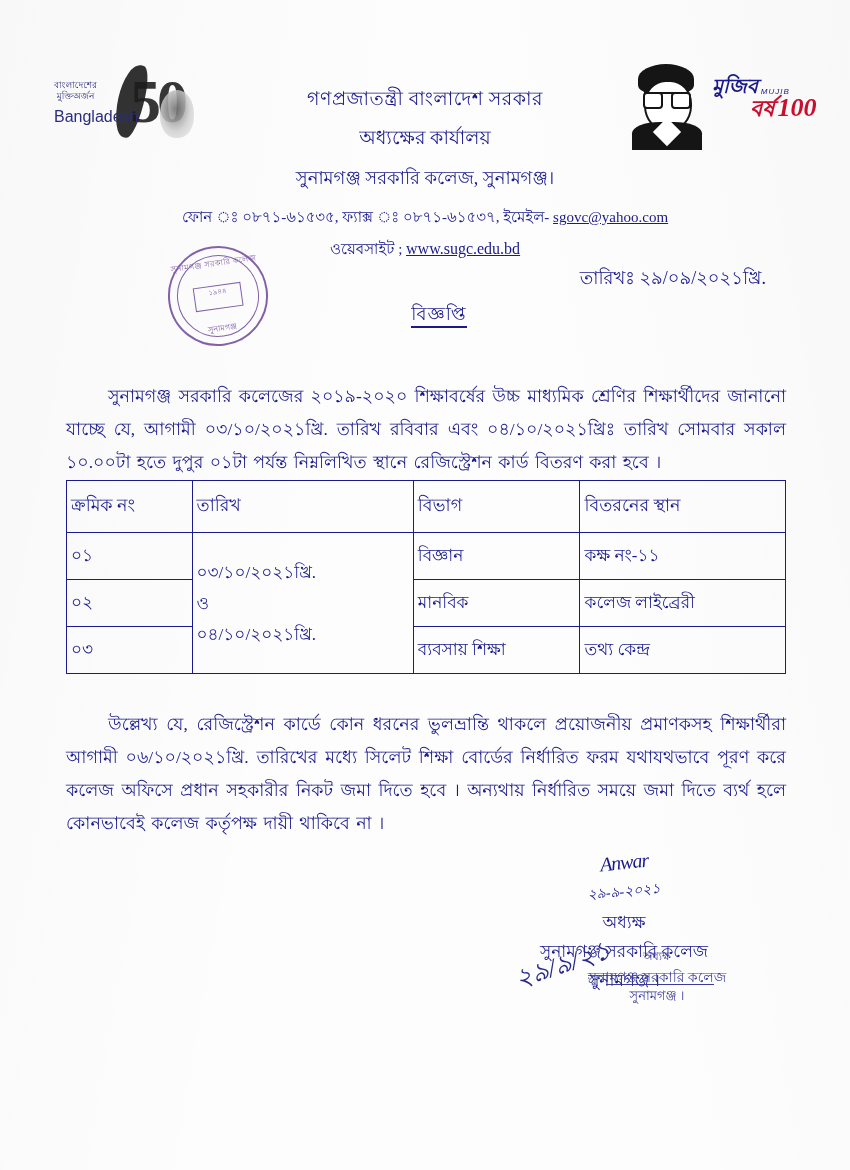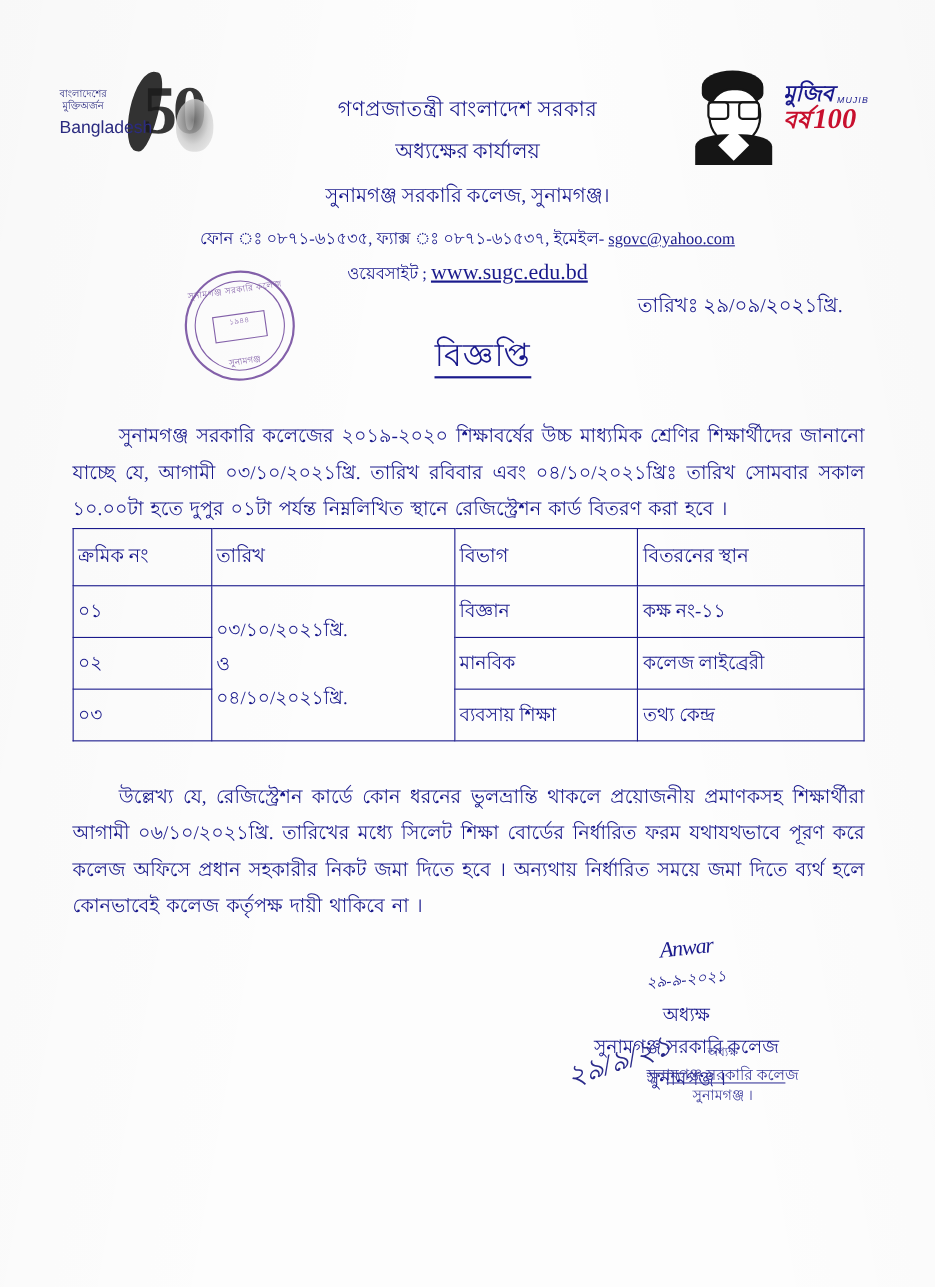--- a/index.html
+++ b/index.html
@@ -99,21 +99,21 @@
   .ch-line2 { font-size: 19px; margin-top: 7px; }
   .ch-line3 { font-size: 18px; margin-top: 9px; }
   .ch-line4 { font-size: 15px; margin-top: 10px; }
   .ch-line5 { font-size: 15px; margin-top: 7px; }
   .mail-link, .web-link {
     color: #1a1a8c;
     text-decoration: underline;
     font-family: "Liberation Serif", serif;
     font-weight: normal;
   }
-  .web-link { font-size: 20px; }
+  .web-link { font-size: 16px; }
 
   .logo-right {
     position: absolute;
     right: 46px;
     top: 62px;
     width: 180px;
     height: 92px;
     font-style: italic;
   }
   .mujib-portrait {
@@ -185,20 +185,21 @@
     font-size: 8px;
     color: #1a1a8c;
     letter-spacing: 1px;
     font-family: "Liberation Sans", sans-serif;
   }
   .mujib-text .m2 {
     font-size: 22px;
     font-weight: bold;
     color: #c8102e;
     line-height: 22px;
+    margin-left: 38px;
   }
   .mujib-text .m100 {
     font-size: 26px;
     font-weight: bold;
     color: #c8102e;
     line-height: 24px;
   }
   .mujib-row { display: flex; align-items: flex-end; gap: 3px; }
 
   
@@ -253,21 +254,21 @@
     top: 264px;
     font-size: 18px;
   }
 
   
   .notice-title {
     position: absolute;
     left: 0; right: 0;
     top: 300px;
     text-align: center;
-    font-size: 29px;
+    font-size: 18px;
     letter-spacing: 1px;
     padding-left: 28px;
   }
   .notice-title span {
     border-bottom: 2px solid #1a1a8c;
     padding-bottom: 2px;
   }
 
   
   .para {

